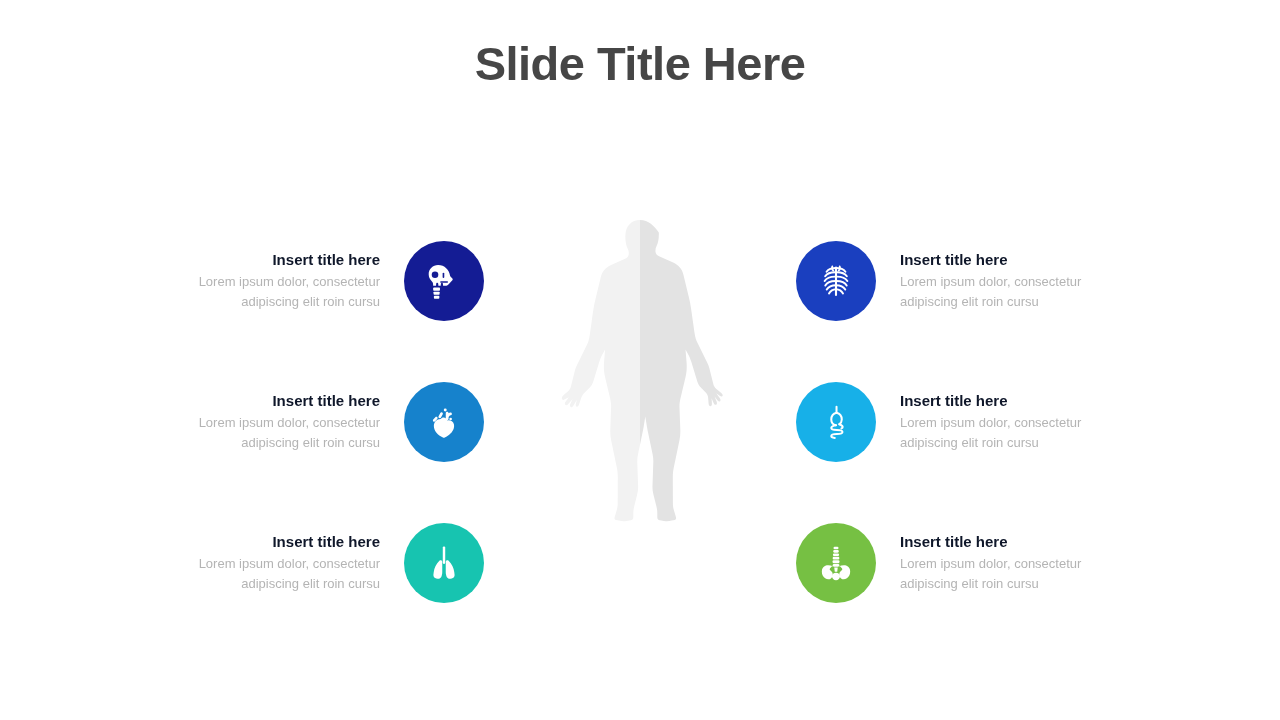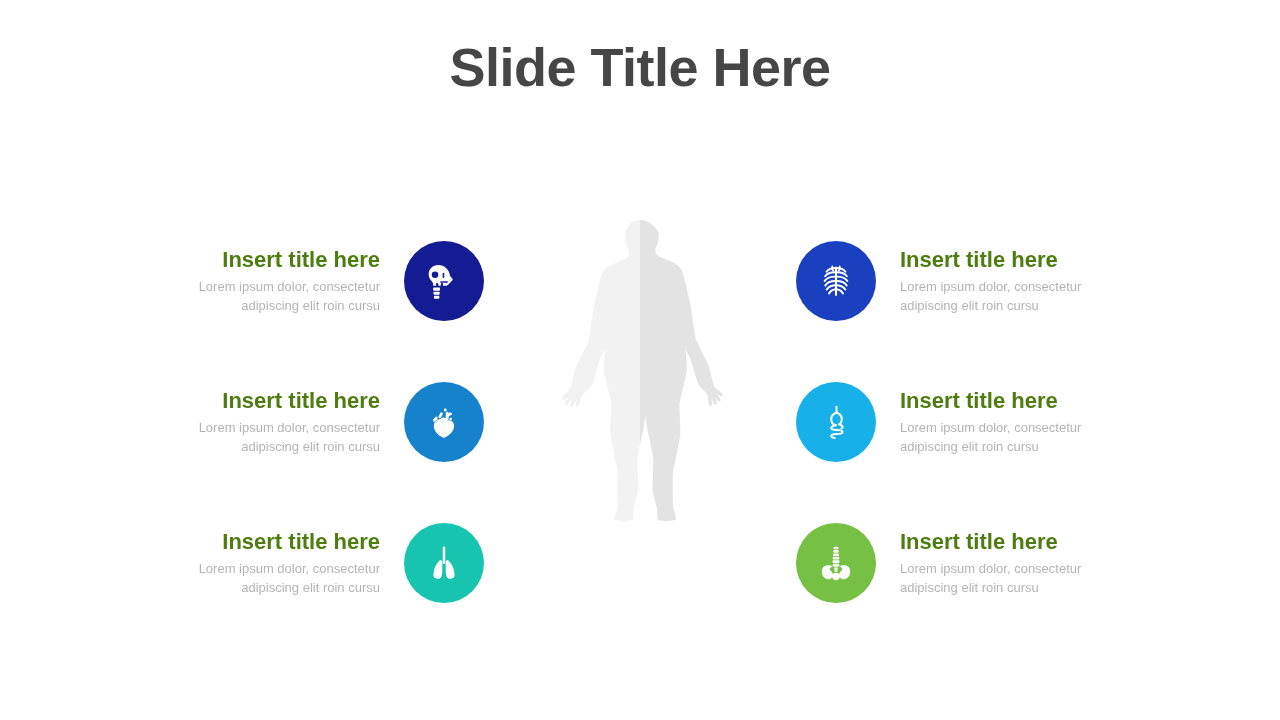--- a/index.html
+++ b/index.html
@@ -19,21 +19,21 @@
     width: 1280px;
     height: 720px;
     background: #ffffff;
   }
   .slide-title {
     position: absolute;
     top: 38px;
     left: 0;
     width: 1280px;
     text-align: center;
-    font-size: 54px;
+    font-size: 47px;
     font-weight: bold;
     color: #464646;
     letter-spacing: -0.5px;
     line-height: 1.1;
   }
 
   
   .item {
     position: absolute;
     height: 86px;
@@ -57,23 +57,23 @@
   .item-left .text-block {
     text-align: right;
     padding-right: 24px;
   }
   .item-right .text-block {
     text-align: left;
     padding-left: 24px;
     order: 2;
   }
   .item-title {
-    font-size: 22px;
+    font-size: 15px;
     font-weight: bold;
-    color: #4d7c0f;
+    color: #0f172a;
     line-height: 1.25;
     margin-bottom: 3px;
     white-space: nowrap;
   }
   .item-desc {
     font-size: 13px;
     color: #b4b4b4;
     line-height: 1.5;
     font-weight: normal;
   }

